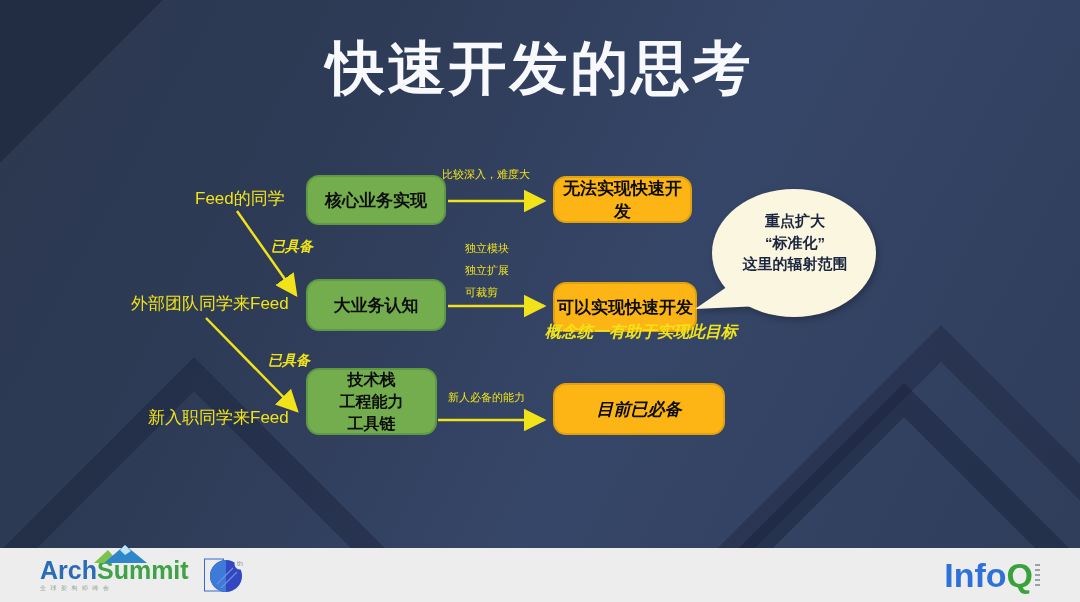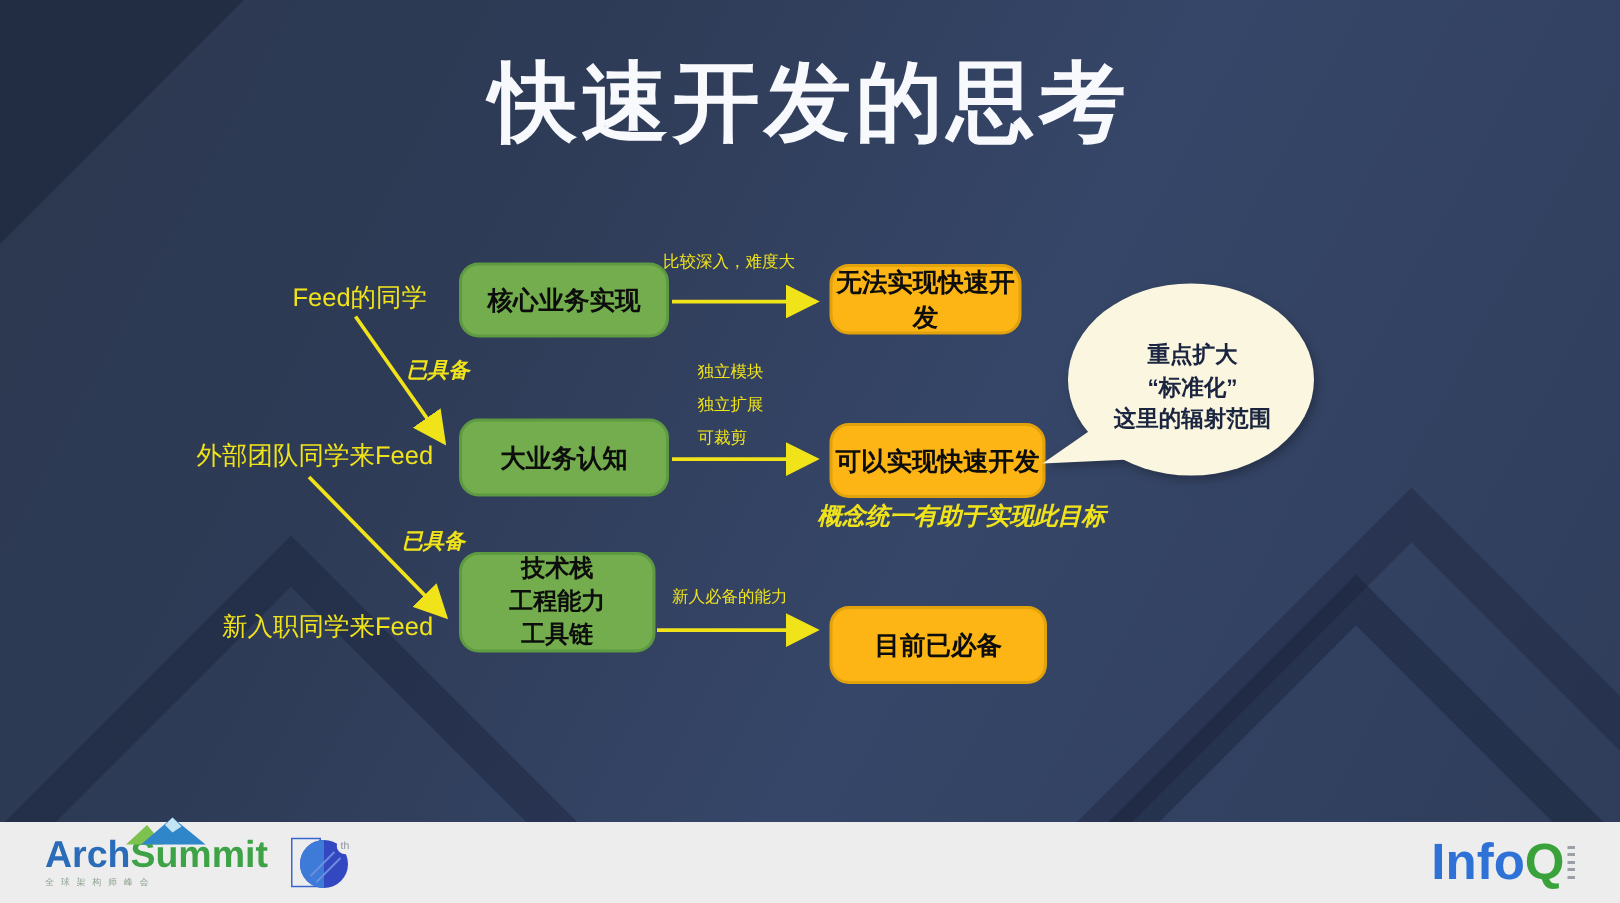--- a/index.html
+++ b/index.html
@@ -38,27 +38,27 @@
   }
   .gbox.multi{white-space:pre-line;font-size:16px;line-height:22px;}
   .obox{
     background:#fcb514;border:2px solid #e2a20c;border-radius:13px;
     display:flex;align-items:center;justify-content:center;text-align:center;
     color:#0c0d0c;font-weight:700;font-size:17px;box-sizing:border-box;
   }
   
   .bubble-svg{position:absolute;left:686px;top:183px;z-index:3;filter:drop-shadow(2px 3px 3px rgba(0,0,0,.25));}
   .bubble-text{
-    position:absolute;left:712px;top:226px;width:166px;z-index:4;
+    position:absolute;left:712px;top:210px;width:166px;z-index:4;
     text-align:center;color:#1b2540;font-weight:700;font-size:15px;line-height:21.5px;
   }
   
   .footer{
     position:absolute;left:0;right:0;bottom:0;height:54px;background:#ededee;z-index:5;
-    display:flex;align-items:center;justify-content:space-between;padding:0 30px;box-sizing:border-box;
+    display:flex;align-items:center;justify-content:space-between;padding:0 40px;box-sizing:border-box;
   }
   .arch{display:flex;align-items:center;gap:14px;}
   .arch-word{position:relative;line-height:1;}
   .arch-mountain{position:absolute;left:52px;top:-14px;}
   .arch-a{font-size:25px;font-weight:800;color:#2b6cb8;}
   .arch-s{font-size:25px;font-weight:600;color:#3ea246;}
   .arch-tag{font-size:6px;letter-spacing:4.5px;color:#8fa48f;margin-top:1px;}
   .badge{position:relative;width:42px;height:40px;}
   .infoq{display:flex;align-items:flex-start;line-height:1;}
   .iq-i{font-size:34px;font-weight:800;color:#2e72d8;}
@@ -107,25 +107,25 @@
   <div class="abs gbox multi" style="left:306px;top:368px;width:131px;height:67px;">技术栈
 工程能力
 工具链</div>
 
   <div class="abs cond" style="left:442px;top:167px;">比较深入，难度大</div>
   <div class="abs cond multi" style="left:465px;top:237px;">独立模块
 独立扩展
 可裁剪</div>
   <div class="abs cond" style="left:448px;top:390px;">新人必备的能力</div>
 
-  <div class="abs obox" style="left:553px;top:176px;width:128px;height:47px;">无法实现快速开发</div>
+  <div class="abs obox" style="left:553px;top:176px;width:139px;height:47px;">无法实现快速开发</div>
   <div class="abs obox" style="left:553px;top:282px;width:144px;height:50px;">可以实现快速开发</div>
-  <div class="abs obox" style="left:553px;top:404px;width:145px;height:52px;">目前已必备</div>
+  <div class="abs obox" style="left:553px;top:383px;width:172px;height:52px;font-style:italic;">目前已必备</div>
 
-  <div class="abs note" style="left:545px;top:334px;">概念统一有助于实现此目标</div>
+  <div class="abs note" style="left:545px;top:322px;">概念统一有助于实现此目标</div>
 
   <svg class="bubble-svg" width="204" height="140" viewBox="0 0 204 140">
     <polygon points="9,126 58,92 96,122" fill="#faf6df"></polygon>
     <ellipse cx="108" cy="70" rx="82" ry="64" fill="#faf6df"></ellipse>
   </svg>
   <div class="bubble-text">
     <div>重点扩大</div>
     <div>“标准化”</div>
     <div>这里的辐射范围</div>
   </div>

